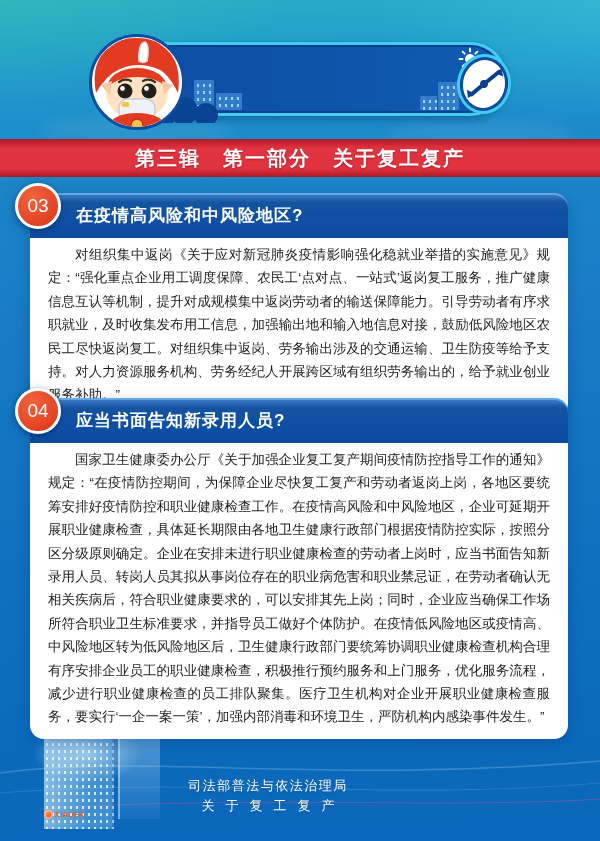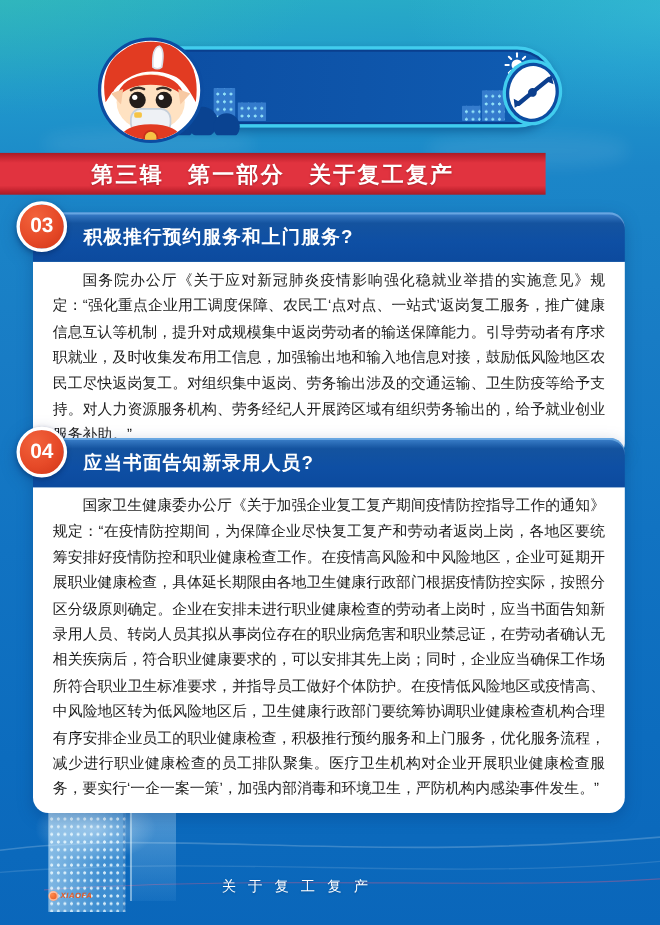--- a/index.html
+++ b/index.html
@@ -39,21 +39,21 @@
   .bld-l2 { left:98px;  width:26px; height:17px; }
   .bld-r1 { left:320px; width:21px; height:28px; }
   .bld-r2 { left:302px; width:17px; height:14px; }
   .sun { position:absolute; left:340px; top:2px; z-index:5; }
   .clock-badge { position:absolute; right:-9px; top:7px; z-index:5; transform:rotate(8deg); }
   .clouds { position:absolute; left:148px; top:93px; z-index:2; }
   .mascot { position:absolute; left:88px; top:33px; width:98px; height:98px; z-index:3; }
 
   
   .ribbon {
-    position:absolute; left:0; top:139px; width:496px; height:38px; z-index:1;
+    position:absolute; left:0; top:139px; width:600px; height:38px; z-index:1;
     display:flex; align-items:center; justify-content:center;
     background: linear-gradient(180deg,#a81c26 0%, #c52430 10%, #e1333f 24%, #e1333f 78%, #c52430 90%, #a81c26 100%);
     color:#fff; font-size:20px; font-weight:bold; letter-spacing:2px;
     text-shadow:0 1px 2px rgba(90,0,10,.4);
   }
 
   
   .qa-card { position:absolute; left:30px; width:538px; z-index:1;
     filter: drop-shadow(0 4px 7px rgba(0,40,100,.28)); }
   .card-03 { top:193px; }
@@ -69,21 +69,21 @@
     background:#fff; border-radius:0 0 14px 14px;
     padding:5px 18px 10px 18px;
     color:#1c1c1c; font-size:13.5px; line-height:23.4px; text-align:justify;
   }
   .card-body p { margin:0; text-indent:2em; }
   .card-body strong { font-weight:normal; }
   .num-badge {
     position:absolute; left:-15px; top:-10px; width:40px; height:40px; border-radius:50%;
     box-sizing:content-box; border:3px solid #fff;
     background: radial-gradient(circle at 35% 28%, #f2633c 0%, #e64a28 55%, #d03418 100%);
-    color:#fff; font-size:19px; font-weight:bold;
+    color:#fff; font-size:19px; font-weight:normal;
     display:flex; align-items:center; justify-content:center;
     box-shadow:0 2px 5px rgba(0,30,80,.45);
     z-index:2;
     text-align:center;
   }
 
   
   .streaks { position:absolute; left:0; bottom:0; width:600px; height:130px; z-index:0; }
   .building-art { position:absolute; left:14px; bottom:0; width:176px; height:120px; z-index:0; }
   .glow { position:absolute; left:18px; bottom:58px; width:110px; height:60px;
@@ -188,24 +188,24 @@
     </g>
   </svg>
 
   <div class="ribbon">
     <span>第三辑　第一部分　关于复工复产</span>
   </div>
 
   <section class="qa-card card-03">
     <div class="num-badge">03</div>
     <div class="card-header">
-      <span>积极推行预约服务和上门服务?</span>
+      <span>在疫情高风险和中风险地区?</span>
     </div>
     <div class="card-body">
-      <p><span>国务院办公厅</span><strong>《关于应对新冠肺炎疫情影响强化稳就业举措的实施意见》</strong><span>规定：“强化重点企业用工调度保障、农民工‘点对点、一站式’返岗复工服务，推广健康信息互认等机制，提升对成规模集中返岗劳动者的输送保障能力。引导劳动者有序求职就业，及时收集发布用工信息，加强输出地和输入地信息对接，鼓励低风险地区农民工尽快返岗复工。对组织集中返岗、劳务输出涉及的交通运输、卫生防疫等给予支持。对人力资源服务机构、劳务经纪人开展跨区域有组织劳务输出的，给予就业创业服务补助。”</span></p>
+      <p><span>对组织集中返岗</span><strong>《关于应对新冠肺炎疫情影响强化稳就业举措的实施意见》</strong><span>规定：“强化重点企业用工调度保障、农民工‘点对点、一站式’返岗复工服务，推广健康信息互认等机制，提升对成规模集中返岗劳动者的输送保障能力。引导劳动者有序求职就业，及时收集发布用工信息，加强输出地和输入地信息对接，鼓励低风险地区农民工尽快返岗复工。对组织集中返岗、劳务输出涉及的交通运输、卫生防疫等给予支持。对人力资源服务机构、劳务经纪人开展跨区域有组织劳务输出的，给予就业创业服务补助。”</span></p>
     </div>
   </section>
 
   <section class="qa-card card-04">
     <div class="num-badge">04</div>
     <div class="card-header">
       <span>应当书面告知新录用人员?</span>
     </div>
     <div class="card-body">
       <p><span>国家卫生健康委办公厅</span><strong>《关于加强企业复工复产期间疫情防控指导工作的通知》</strong><span>规定：“在疫情防控期间，为保障企业尽快复工复产和劳动者返岗上岗，各地区要统筹安排好疫情防控和职业健康检查工作。在疫情高风险和中风险地区，企业可延期开展职业健康检查，具体延长期限由各地卫生健康行政部门根据疫情防控实际，按照分区分级原则确定。企业在安排未进行职业健康检查的劳动者上岗时，应当书面告知新录用人员、转岗人员其拟从事岗位存在的职业病危害和职业禁忌证，在劳动者确认无相关疾病后，符合职业健康要求的，可以安排其先上岗；同时，企业应当确保工作场所符合职业卫生标准要求，并指导员工做好个体防护。在疫情低风险地区或疫情高、中风险地区转为低风险地区后，卫生健康行政部门要统筹协调职业健康检查机构合理有序安排企业员工的职业健康检查，积极推行预约服务和上门服务，优化服务流程，减少进行职业健康检查的员工排队聚集。医疗卫生机构对企业开展职业健康检查服务，要实行‘一企一案一策’，加强内部消毒和环境卫生，严防机构内感染事件发生。”</span></p>
@@ -223,16 +223,17 @@
     <div class="tower tower1"></div>
     <div class="tower tower2"></div>
   </div>
 
   <div class="xiaofa-logo">
     <span class="xiaofa-mark"></span>
     <span>XIAOFA</span>
   </div>
 
   <div class="footer-text">
+    <div class="footer-line1">司法部普法与依法治理局</div>
     <div class="footer-line2">关于复工复产</div>
   </div>
 
 </div>
 
 </body></html>

